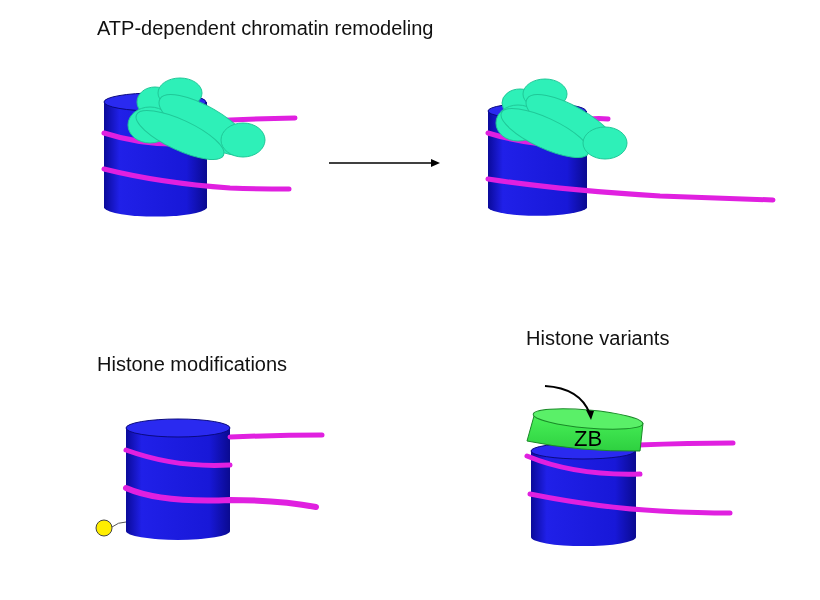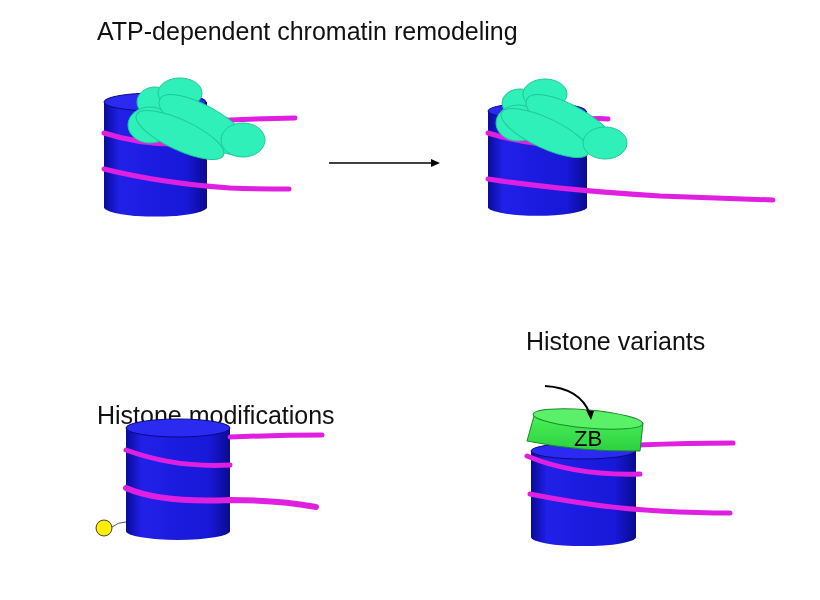--- a/index.html
+++ b/index.html
@@ -1,24 +1,24 @@
 <!DOCTYPE html>
 <html><head>
 <meta charset="utf-8">
 <style>
   html, body { margin: 0; padding: 0; background: #ffffff; }
   body { width: 820px; height: 600px; position: relative; overflow: hidden; font-family: "Liberation Sans", sans-serif; }
-  .label { position: absolute; font-size: 25px; color: #111; white-space: nowrap; }
+  .label { position: absolute; font-size: 20px; color: #111; white-space: nowrap; }
   svg.fig { position: absolute; left: 0; top: 0; }
 </style>
 </head>
 <body>
 
 <div class="label" style="left:97px;top:17px;">ATP-dependent chromatin remodeling</div>
-<div class="label" style="left:97px;top:353px;margin-top:48px;">Histone modifications</div>
+<div class="label" style="left:97px;top:353px;">Histone modifications</div>
 <div class="label" style="left:526px;top:327px;">Histone variants</div>
 
 <svg class="fig" width="820" height="600" viewBox="0 0 820 600">
   <defs>
     <linearGradient id="cyl" x1="0" x2="1" y1="0" y2="0">
       <stop offset="0" stop-color="#0a0a9a"></stop>
       <stop offset="0.15" stop-color="#2020e8"></stop>
       <stop offset="0.8" stop-color="#1818d8"></stop>
       <stop offset="1" stop-color="#0a0a90"></stop>
     </linearGradient>

